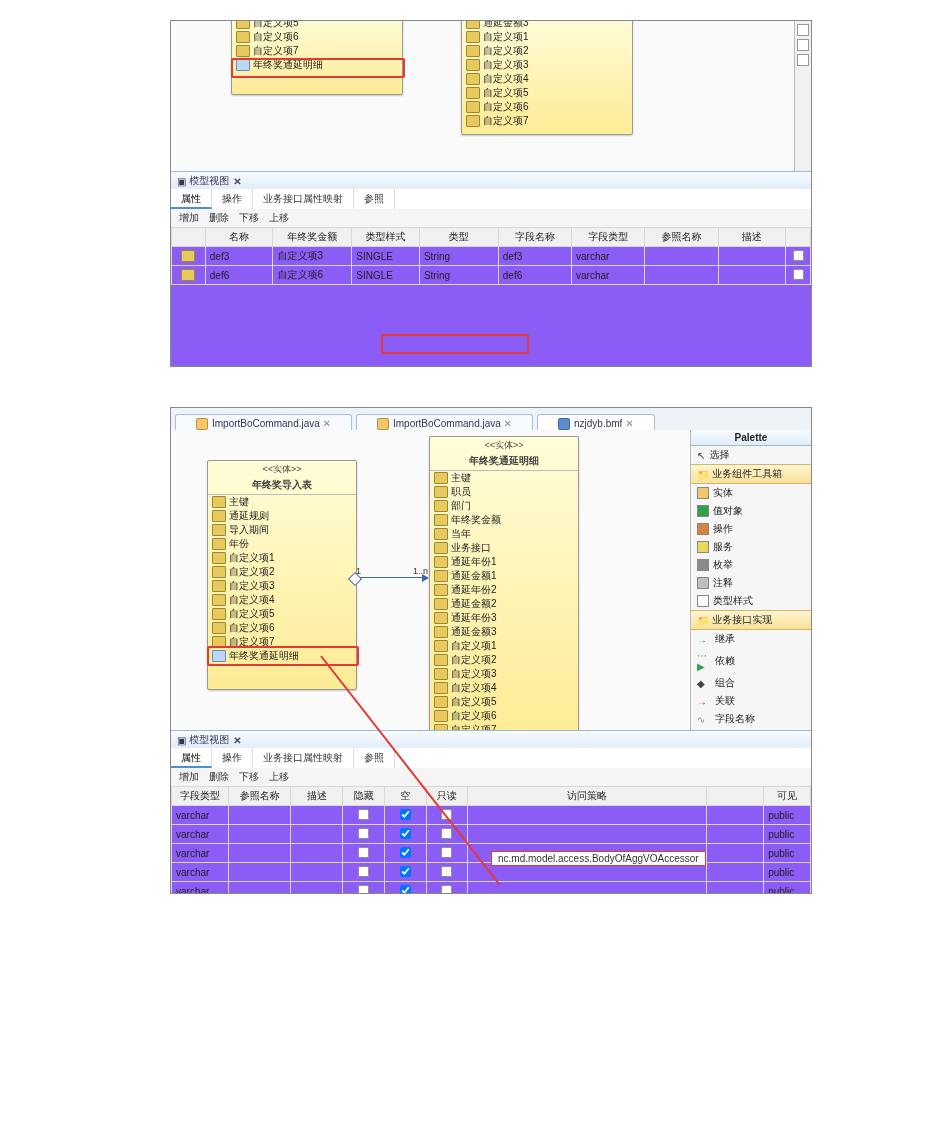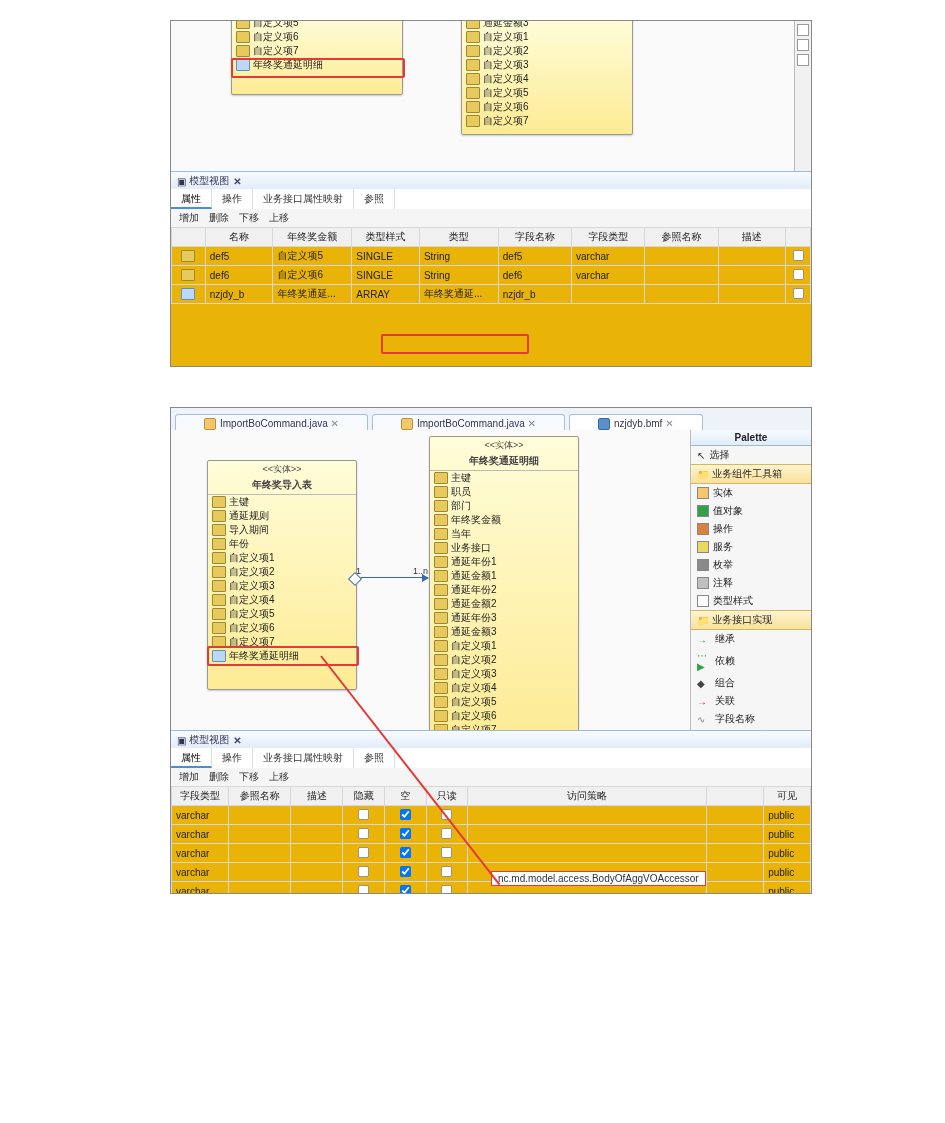--- a/index.html
+++ b/index.html
@@ -16,30 +16,30 @@
 .entity .row{display:flex;align-items:center;padding:0 4px;line-height:14px;white-space:nowrap;overflow:hidden}
 .entity .row .ic{width:12px;height:10px;margin-right:3px;background:#e8c95d;border:1px solid #a08830;border-radius:1px;flex:0 0 auto}
 .entity .row.aggref .ic{background:#bcd8f5;border-color:#5b8ecb}
 .hl{position:absolute;border:2px solid #e53935;border-radius:2px;pointer-events:none}
 .panel-head{position:absolute;left:0;right:0;background:linear-gradient(#f7fbff,#e0ecf8);border-top:1px solid #9db9d6;border-bottom:1px solid #9db9d6;height:18px;display:flex;align-items:center;padding:0 6px;font-size:10px;color:#335}
 .panel-head .closex{margin-left:4px;color:#446;font-weight:bold}
 .tabs{position:absolute;left:0;right:0;display:flex;height:20px;background:#fff;border-bottom:1px solid #bbb;font-size:10px}
 .tabs .tab{padding:3px 10px 0;border-right:1px solid #ddd;color:#333}
 .tabs .tab.active{border-bottom:2px solid #4a8ed8;color:#000}
 .toolbar{position:absolute;left:0;right:0;height:18px;background:#f5f5f5;border-bottom:1px solid #ccc;display:flex;gap:10px;padding:2px 8px;font-size:10px;color:#333}
-.grid{position:absolute;left:0;right:0;bottom:0;overflow:hidden;background:#eab308}
+.grid{position:absolute;left:0;right:0;bottom:0;overflow:hidden;background:#8b5cf6}
 .grid table{border-collapse:collapse;width:100%;font-size:10px;table-layout:fixed}
 .grid th,.grid td{border:1px solid #d7d7d7;padding:1px 4px;height:16px;text-align:left;white-space:nowrap;overflow:hidden}
 .grid th{background:#f0f0f0;font-weight:normal;text-align:center}
 .grid td.center{text-align:center}
 .ficon{display:inline-block;width:12px;height:10px;background:#e8c95d;border:1px solid #a08830;border-radius:1px;vertical-align:middle}
 .ficon.agg{background:#bcd8f5;border-color:#5b8ecb}
 input[type=checkbox]{margin:0;transform:scale(.85)}
 .editor-tabs{position:absolute;left:0;right:0;top:0;height:22px;background:#eef3f9;border-bottom:1px solid #a9bfd6;display:flex;align-items:flex-end;font-size:10px}
-.editor-tabs .etab{padding:3px 28px;border:1px solid #a9bfd6;border-bottom:none;margin-left:4px;background:#f7fbff;border-radius:3px 3px 0 0;color:#335}
+.editor-tabs .etab{padding:3px 20px;border:1px solid #a9bfd6;border-bottom:none;margin-left:4px;background:#f7fbff;border-radius:3px 3px 0 0;color:#335}
 .editor-tabs .etab.active{background:#fff}
 .editor-tabs .jic{display:inline-block;width:10px;height:10px;background:#f6c76a;border:1px solid #b8923f;border-radius:2px;margin-right:4px;vertical-align:middle}
 .editor-tabs .bic{display:inline-block;width:10px;height:10px;background:#5b8ecb;border:1px solid #3a6aa6;border-radius:2px;margin-right:4px;vertical-align:middle}
 .palette{position:absolute;right:0;width:120px;background:#f6f6f6;border-left:1px solid #bbb;font-size:10px}
 .palette .ptitle{background:linear-gradient(#f7fbff,#e0ecf8);border-bottom:1px solid #9db9d6;padding:2px 6px;font-weight:bold;text-align:center}
 .palette .pgroup{background:linear-gradient(#fff4cf,#f8e19a);border-top:1px solid #d4b765;border-bottom:1px solid #d4b765;padding:2px 6px;display:flex;align-items:center}
 .palette .pitem{padding:2px 6px;display:flex;align-items:center;gap:4px}
 .palette .sw{width:10px;height:10px;border:1px solid #888;flex:0 0 auto}
 .relline{position:absolute;height:0;border-top:1px solid #3a6aa6}
 .relline .lab{position:absolute;font-size:9px;color:#333;top:-12px}
@@ -164,50 +164,38 @@
               <th>字段名称</th>
               <th>字段类型</th>
               <th>参照名称</th>
               <th>描述</th>
               <th></th>
             </tr>
           </thead>
       <tbody id="top-body">
             <tr>
               <td class="center"><span class="ficon"></span></td>
-              <td>def5</td>
-              <td>自定义项5</td>
+              <td>def3</td>
+              <td>自定义项3</td>
               <td>SINGLE</td>
               <td>String</td>
-              <td>def5</td>
+              <td>def3</td>
               <td>varchar</td>
               <td></td>
               <td></td>
               <td class="center"><input type="checkbox" style=""></td>
             </tr>
             <tr>
               <td class="center"><span class="ficon"></span></td>
               <td>def6</td>
               <td>自定义项6</td>
               <td>SINGLE</td>
               <td>String</td>
               <td>def6</td>
               <td>varchar</td>
-              <td></td>
-              <td></td>
-              <td class="center"><input type="checkbox" style=""></td>
-            </tr>
-            <tr>
-              <td class="center"><span class="ficon agg"></span></td>
-              <td>nzjdy_b</td>
-              <td>年终奖通延...</td>
-              <td>ARRAY</td>
-              <td>年终奖通延...</td>
-              <td>nzjdr_b</td>
-              <td></td>
               <td></td>
               <td></td>
               <td class="center"><input type="checkbox" style=""></td>
             </tr>
           </tbody>
     </table>
     <div class="hl" style="left:210px;top:107px;width:144px;height:16px"></div>
   </div>
 </div>
 
@@ -526,18 +514,18 @@
               <td class="center"><input type="checkbox" checked="" style=""></td>
               <td class="center"><input type="checkbox" style=""></td>
               <td></td>
               <td></td>
               <td>public</td>
             </tr>
           </tbody>
     </table>
   </div>
 
-  <div class="accessor-box" style="left:320px;top:463px">nc.md.model.access.BodyOfAggVOAccessor</div>
+  <div class="accessor-box" style="left:320px;top:443px">nc.md.model.access.BodyOfAggVOAccessor</div>
 
   <div class="redline" style="left:150px;top:247px;width:290px;transform:rotate(52deg)"></div>
 </div>
 
 </div>
 
 </body></html>

